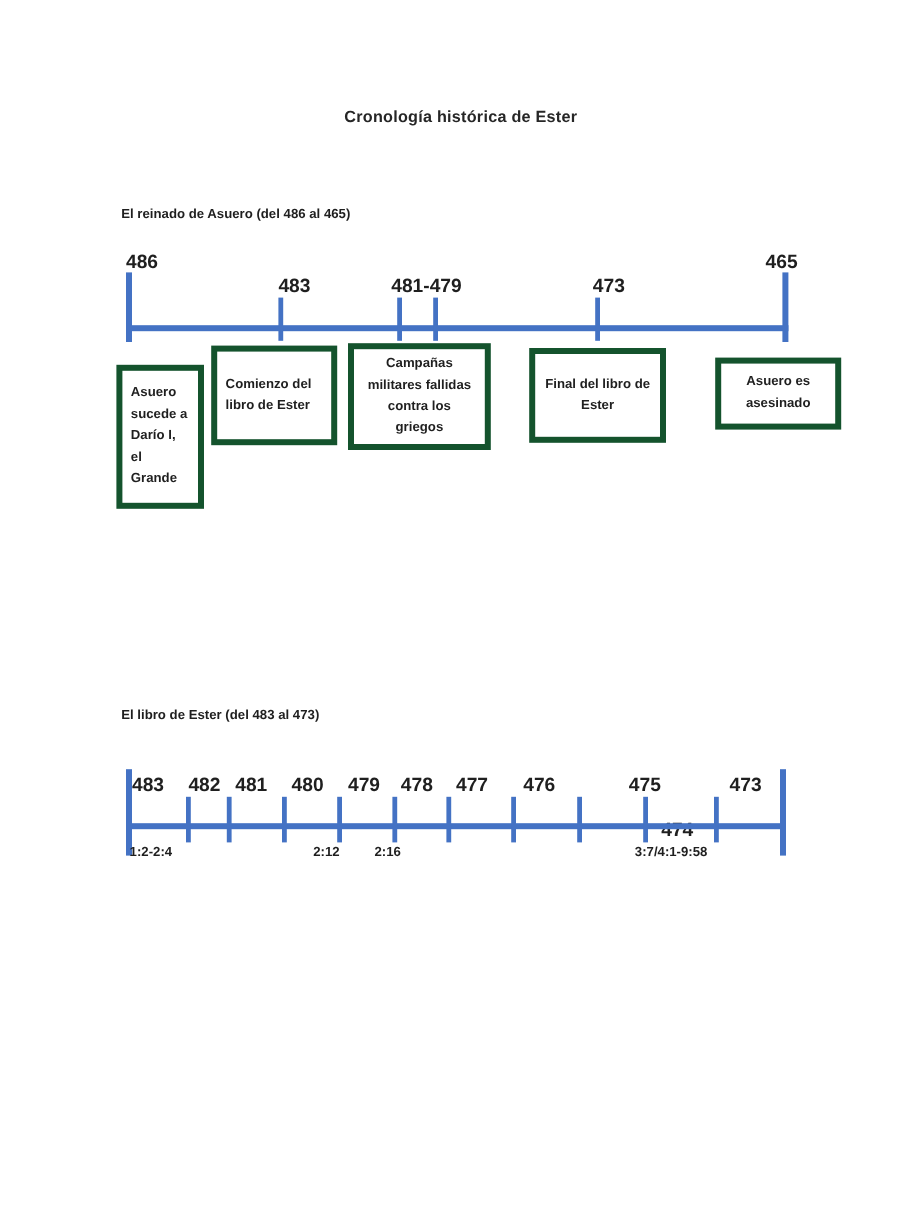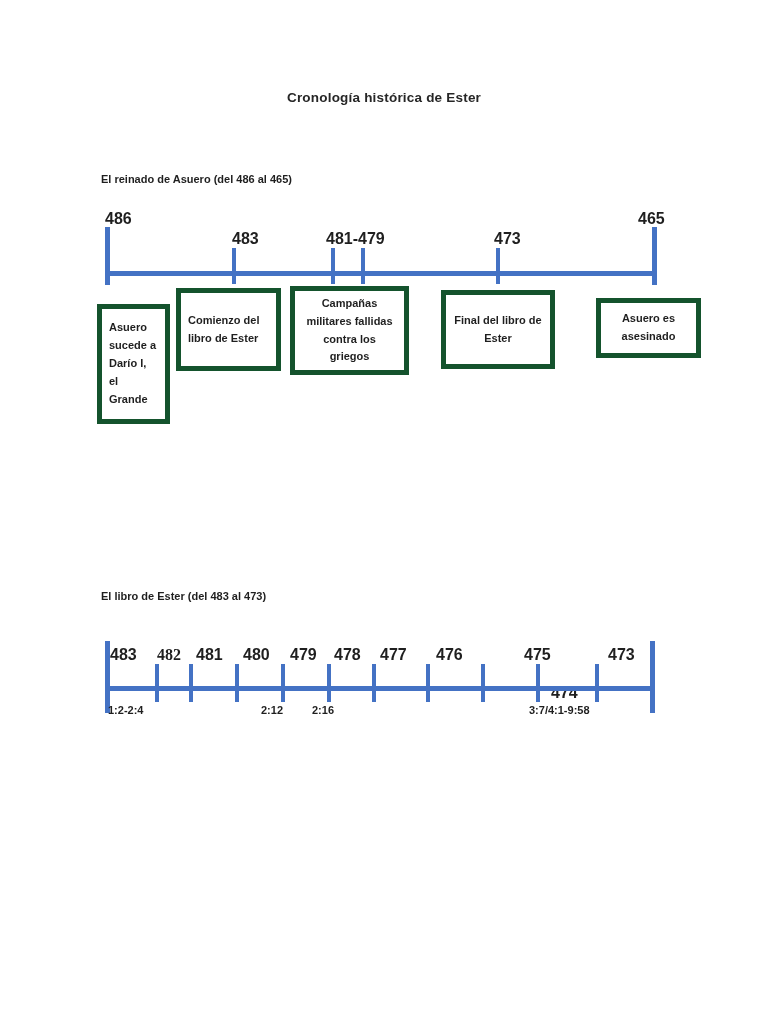--- a/index.html
+++ b/index.html
@@ -143,21 +143,21 @@
 
 <div class="event-box align-center" style="left:596px; top:298px; width:105px; height:60px;">
   <span class="box-text">Asuero es asesinado</span>
 </div>
 
 <div class="section-heading" id="heading-book">El libro de Ester (del 483 al 473)</div>
 
 <div class="timeline">
 
   <div class="year-label" style="left:110px; top:646px;">483</div>
-  <div class="year-label" style="left:157px; top:646px;font-family:Liberation Serif, serif;">482</div>
+  <div class="year-label" style="left:157px; top:646px;">482</div>
   <div class="year-label" style="left:196px; top:646px;">481</div>
   <div class="year-label" style="left:243px; top:646px;">480</div>
   <div class="year-label" style="left:290px; top:646px;">479</div>
   <div class="year-label" style="left:334px; top:646px;">478</div>
   <div class="year-label" style="left:380px; top:646px;">477</div>
   <div class="year-label" style="left:436px; top:646px;">476</div>
   <div class="year-label" style="left:490px; top:646px;margin-left:34px;">475</div>
   <div class="year-label" style="left:551px; top:646px;margin-top:38px;">474</div>
   <div class="year-label" style="left:608px; top:646px;">473</div>
 

